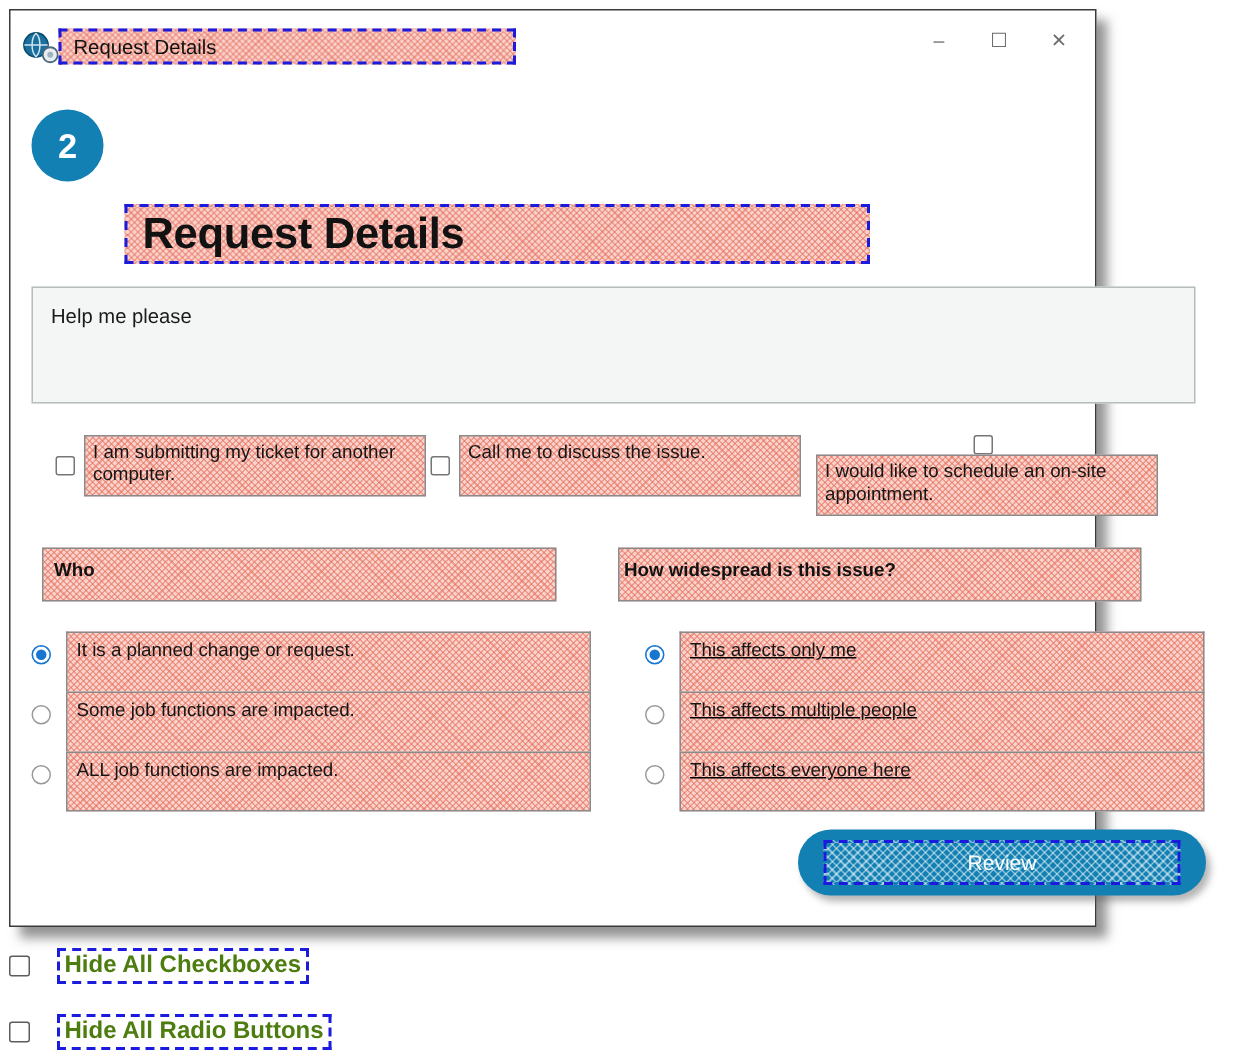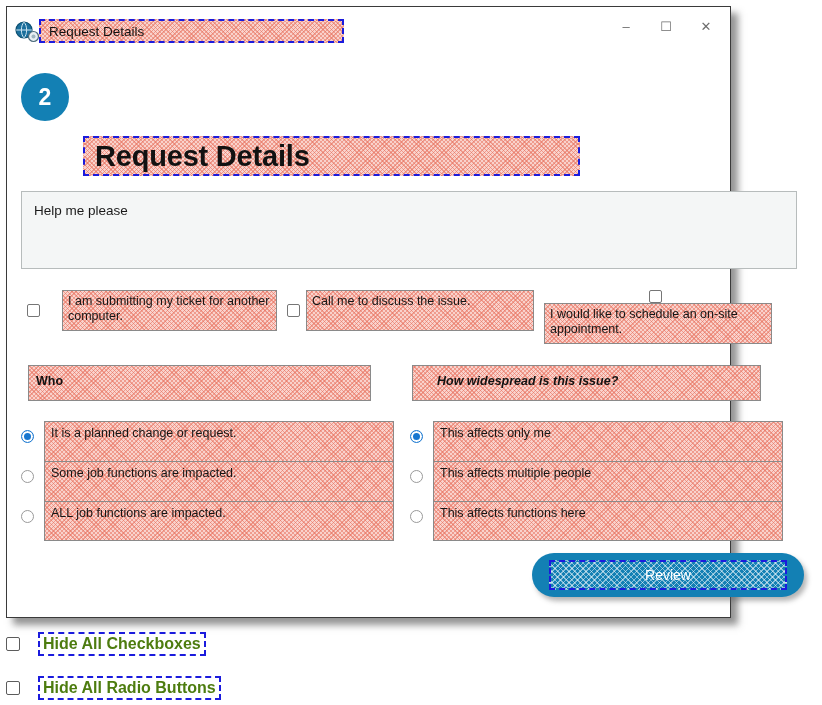--- a/index.html
+++ b/index.html
@@ -183,21 +183,21 @@
     top: 283px;
     width: 782px;
     height: 48px;
   }
   .cb-item {
     position: absolute;
     top: 0;
     display: flex;
     align-items: center;
   }
-  .cb-item:nth-child(1) { left: 12px;   width: 250px; gap: 16px; }
+  .cb-item:nth-child(1) { left: 22px;   width: 250px; }
   .cb-item:nth-child(2) { left: 272px; width: 250px; }
   .cb-item:nth-child(3) { left: 515px; width: 250px; flex-direction: column; }
   .sq-box {
     width: 13px;
     height: 13px;
     border: 1px solid #767676;
     border-radius: 2px;
     background: #fff;
     box-sizing: border-box;
     flex: 0 0 auto;
@@ -226,33 +226,32 @@
     padding: 5px 7px;
   }
   #spread-header {
     position: absolute;
     left: 405px;
     top: 358px;
     width: 349px;
     height: 36px;
     border: 1px solid #8a8a8a;
     box-sizing: border-box;
-    padding: 5px 24px;
-    font-style: italic;
+    padding: 5px 3px;
   }
   .grp-title {
     font-size: 12.5px;
     font-weight: bold;
     color: #121212;
   }
 
   
   .radio-group { position: absolute; }
   #who-group    { left: 14px;  top: 414px; width: 375px; }
-  #spread-group { left: 403px; top: 414px; width: 375px; }
+  #spread-group { left: 423px; top: 414px; width: 375px; text-decoration: underline; }
   .radio-item {
     position: relative;
     height: 40px;
     display: flex;
     align-items: flex-start;
   }
   .radio-dot {
     width: 13px;
     height: 13px;
     border-radius: 50%;
@@ -422,21 +421,21 @@
     <label class="radio-item">
       <span class="radio-dot checked"></span>
       <span class="radio-label hatch">This affects only me</span>
     </label>
     <label class="radio-item">
       <span class="radio-dot"></span>
       <span class="radio-label hatch">This affects multiple people</span>
     </label>
     <label class="radio-item">
       <span class="radio-dot"></span>
-      <span class="radio-label hatch">This affects functions here</span>
+      <span class="radio-label hatch">This affects everyone here</span>
     </label>
   </div>
 
   <div id="review-button">
     <div id="review-label-hl">
       <span>Review</span>
     </div>
   </div>
 
 </div>

